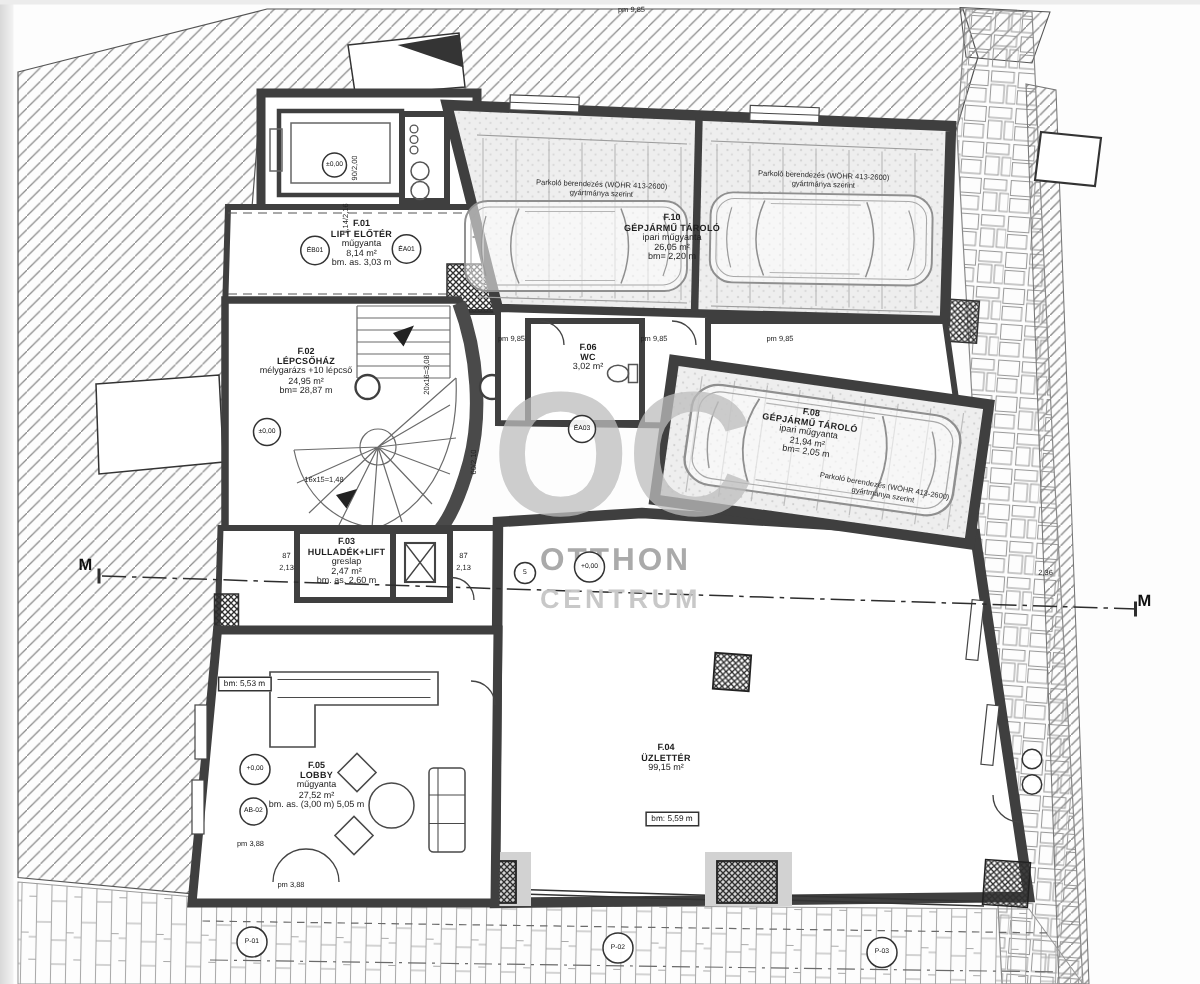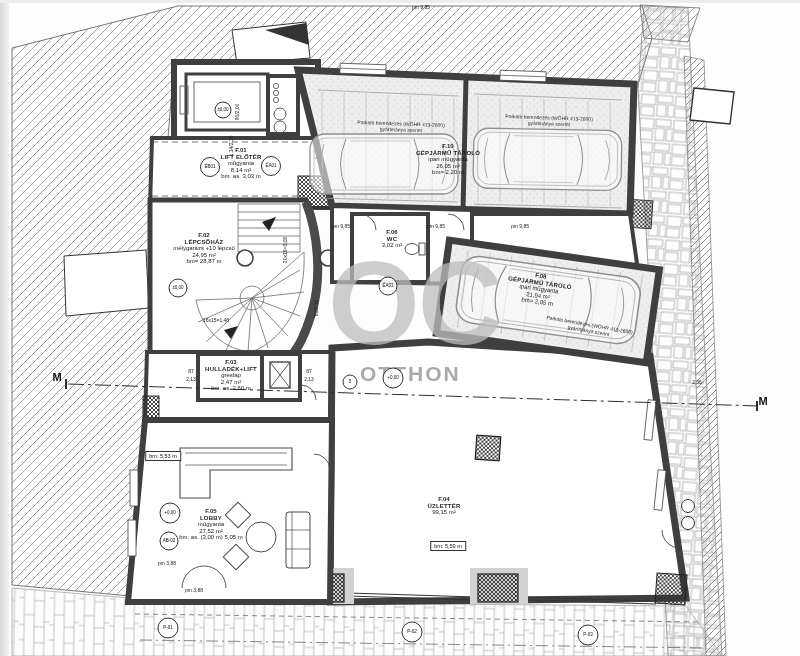--- a/index.html
+++ b/index.html
@@ -220,20 +220,21 @@
     <path d="M68,384 L758,406" stroke="#2d2d2d" stroke-width="1" stroke-dasharray="16 4 3 4" fill="none"></path>
     <path d="M66,379 v10 M757,401 v10" stroke="#2d2d2d" stroke-width="2"></path>
   </g>
 </svg>
 
 <div class="scan-left"></div>
 <div class="scan-top"></div>
 
 <div class="wm" id="wm-oc">OC</div>
 <div class="wm" id="wm-otthon">OTTHON</div>
+<div class="wm" id="wm-centrum">CENTRUM</div>
 
 <div id="overlay">
       <div class="lbl room" style="left: 241px; top: 163px;">
         <div>F.01</div>
         <div>LIFT ELŐTÉR</div>
         <div>műgyanta</div>
         <div>8,14 m²</div>
         <div>bm. as. 3,03 m</div>
       </div>
       <div class="lbl room" style="left: 204px; top: 248px;">

